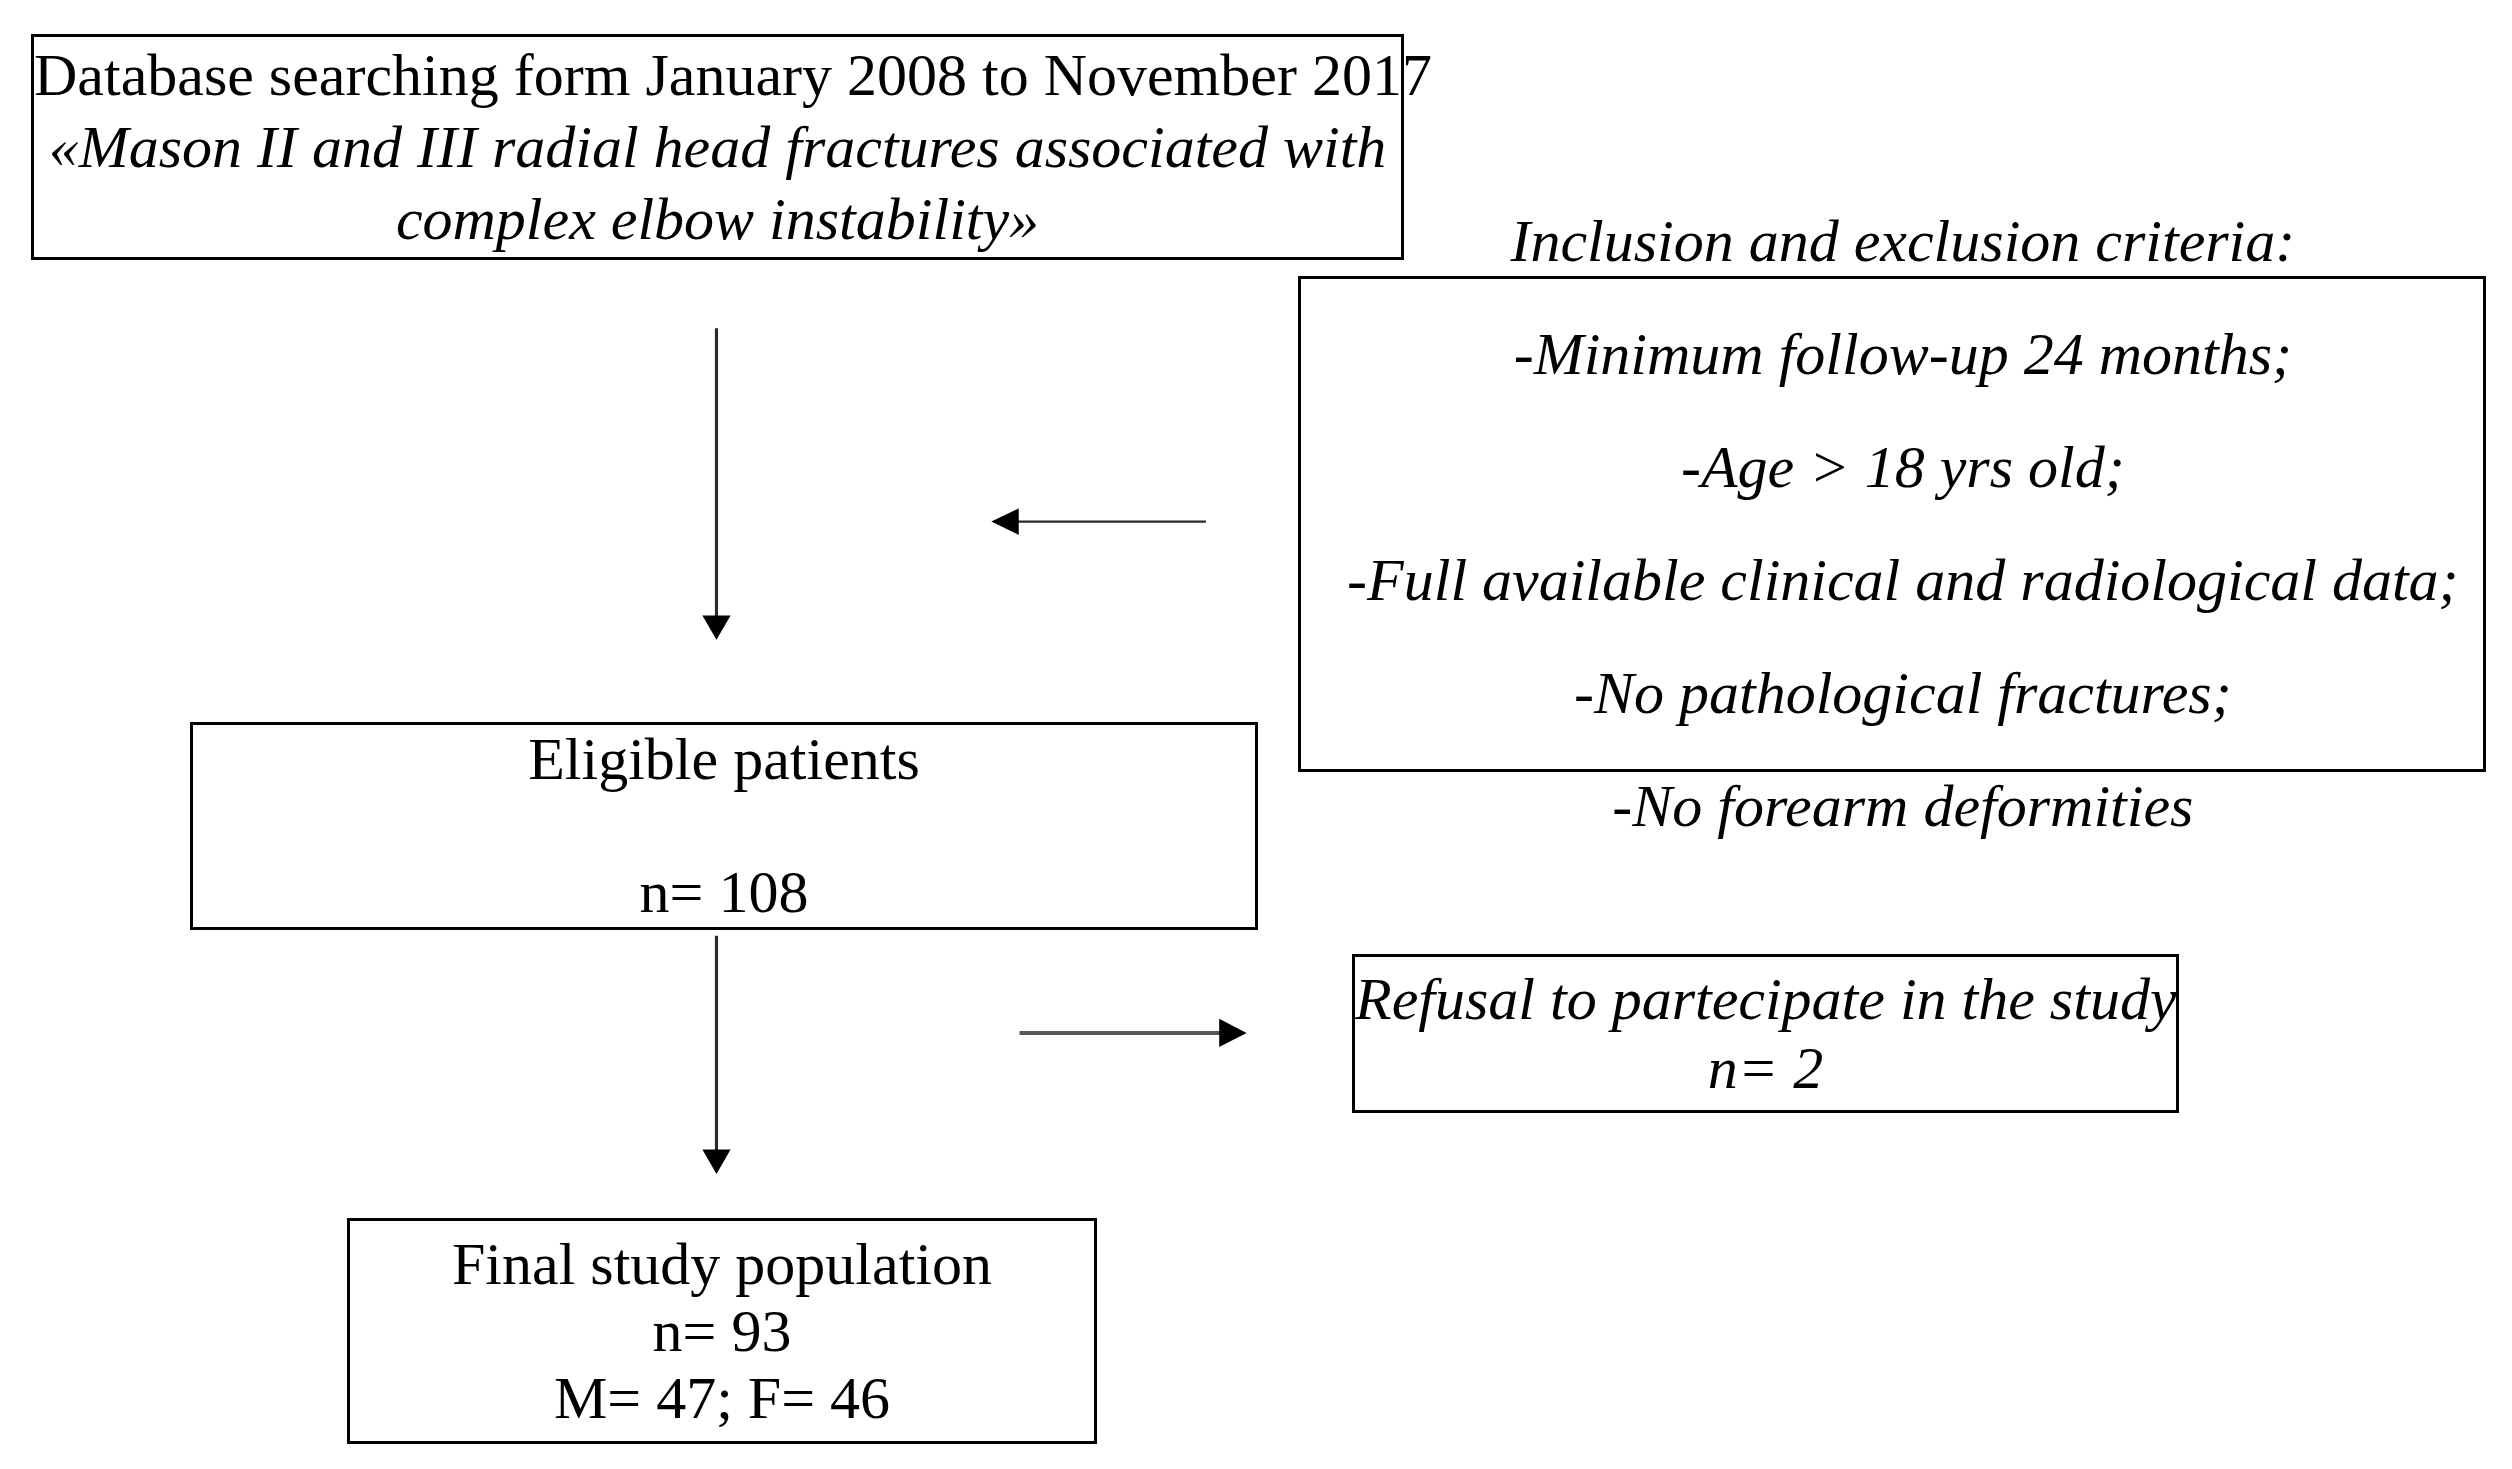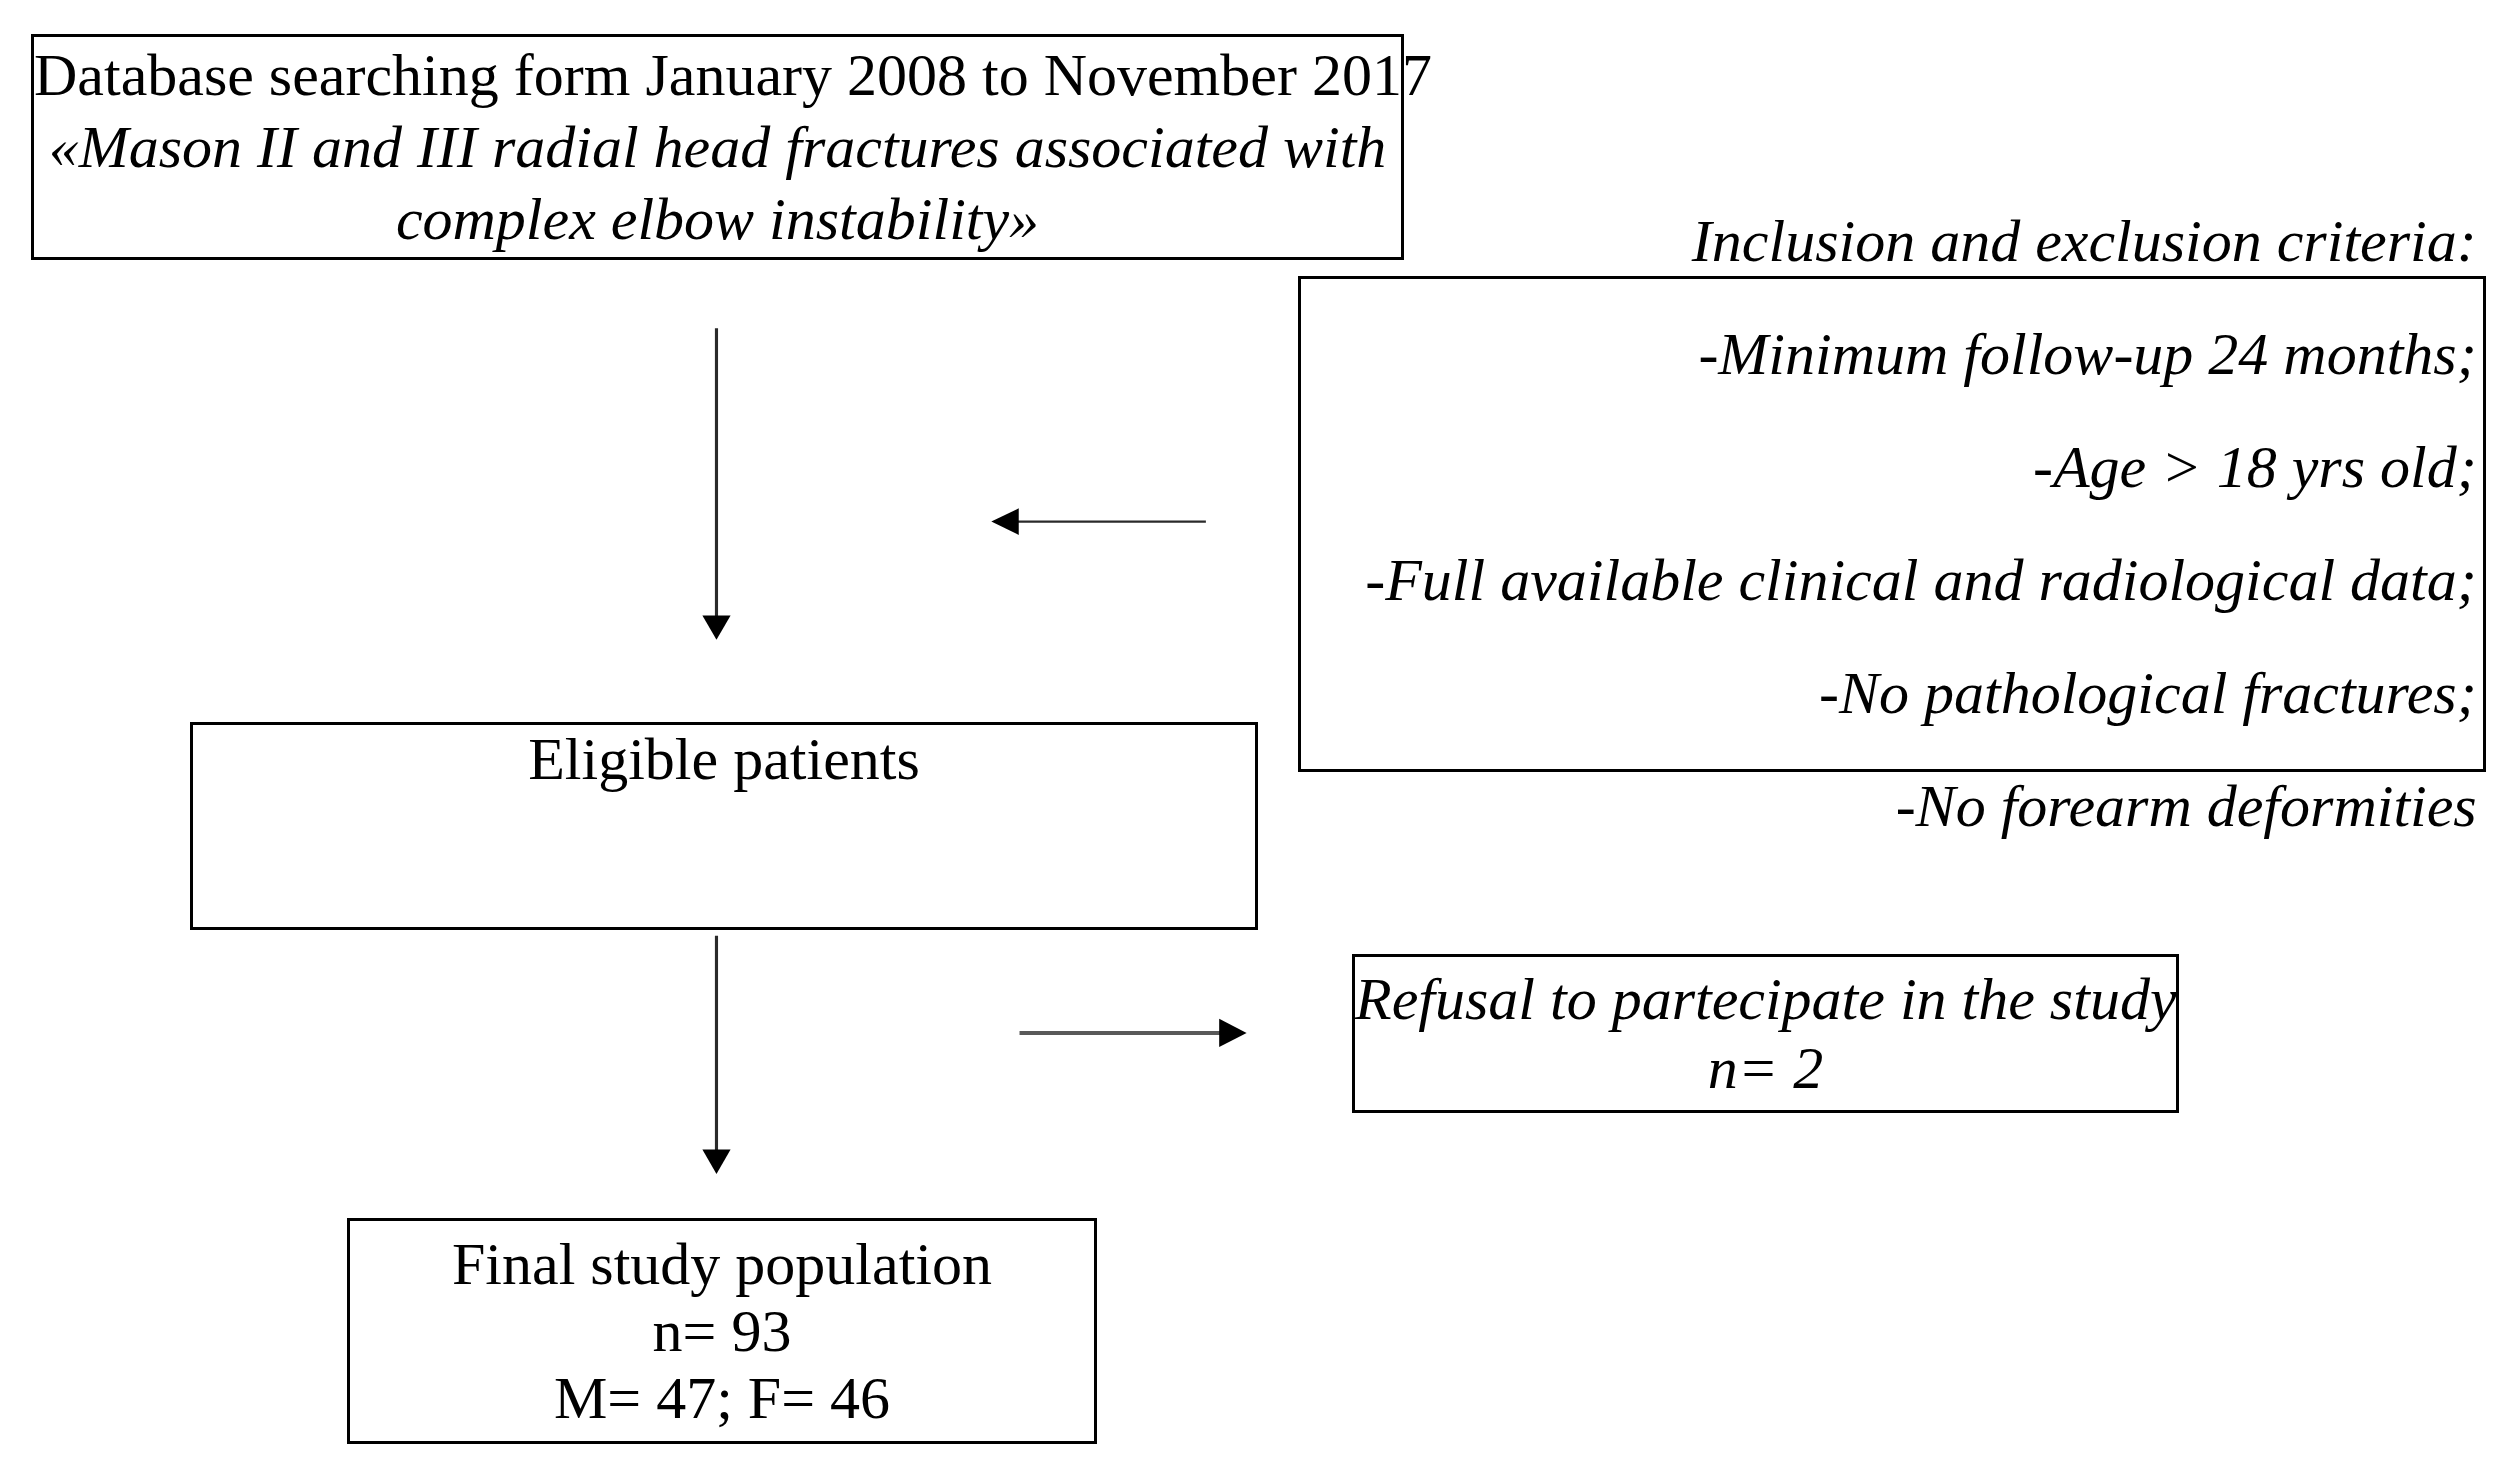--- a/index.html
+++ b/index.html
@@ -32,21 +32,21 @@
     line-height:69px;
   }
   .flowbox .ln{white-space:nowrap;}
   .box-database{
     left:31px; top:34px; width:1373px; height:226px;
     border-width:3.9px;
     line-height:72px;
   }
   .box-criteria{
     left:1298px; top:276px; width:1188px; height:496px;
-    text-align:right;
+    text-align:center;
     padding-left:28px; padding-right:6.3px;
     font-style:italic;
     gap:44px;
   }
   .box-eligible{
     left:190px; top:722px; width:1068px; height:208px;
     border-width:3.9px;
     justify-content:space-between;
   }
   .box-refusal{
@@ -99,20 +99,21 @@
     <div class="ln">Inclusion and exclusion criteria:</div>
     <div class="ln">-Minimum follow-up 24 months;</div>
     <div class="ln">-Age &gt; 18 yrs old;</div>
     <div class="ln">-Full available clinical and radiological data;</div>
     <div class="ln">-No pathological fractures;</div>
     <div class="ln">-No forearm deformities</div>
   </div>
 
   <div class="flowbox box-eligible">
     <div class="ln">Eligible patients</div>
+    <div class="ln">n= 108</div>
   </div>
 
   <div class="flowbox box-refusal">
     <div class="ln">Refusal to partecipate in the study</div>
     <div class="ln">n= 2</div>
   </div>
 
   <div class="flowbox box-final">
     <div class="ln">Final study population</div>
     <div class="ln">n= 93</div>

